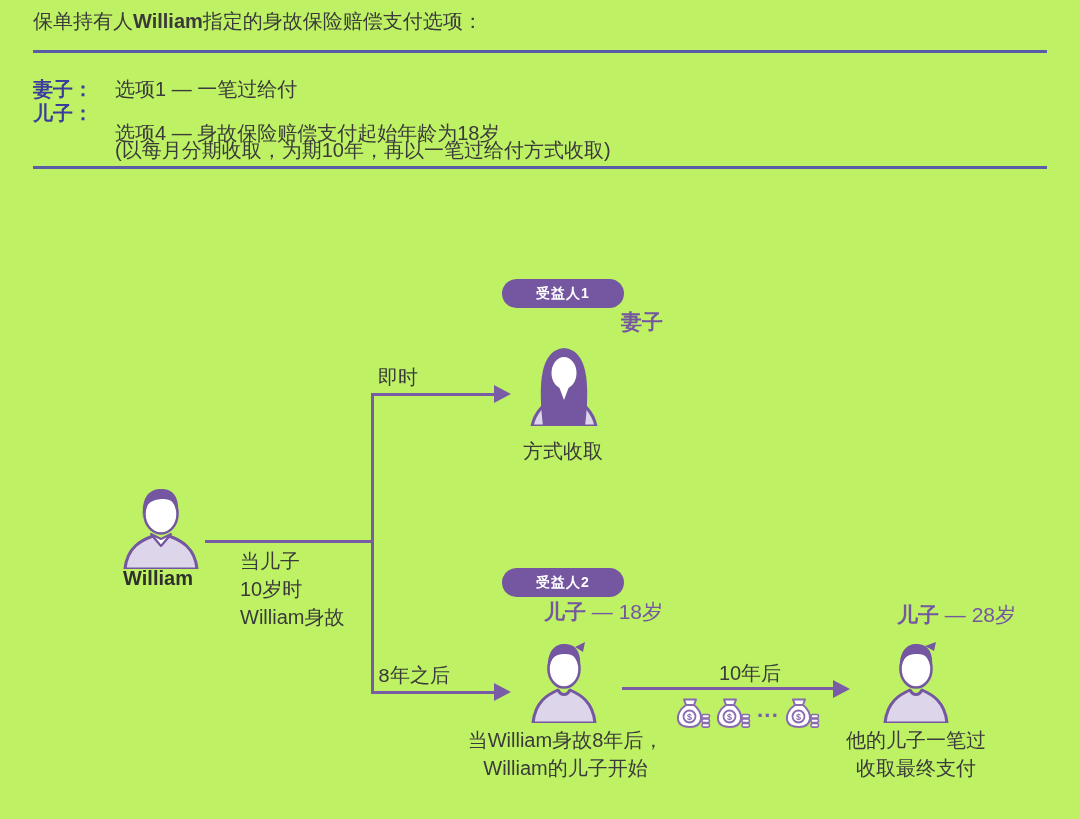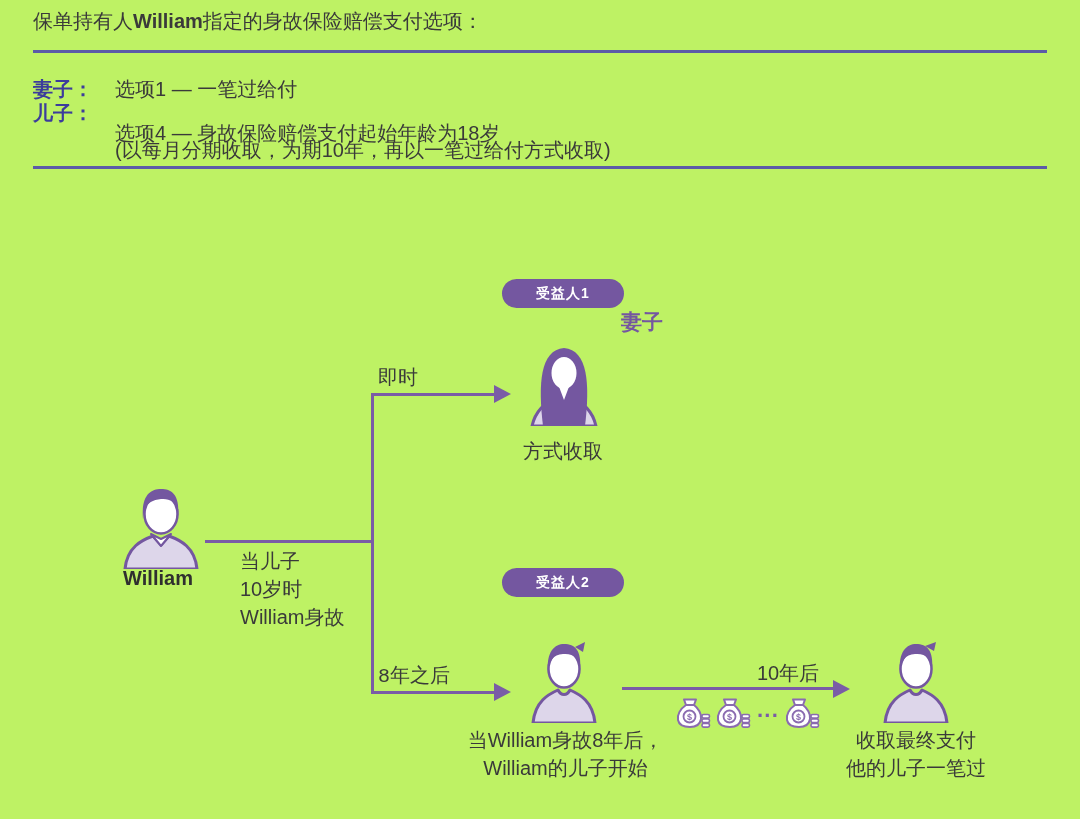--- a/index.html
+++ b/index.html
@@ -63,21 +63,21 @@
   <div class="pline" style="left:371px; top:393px; width:3px; height:301px;"></div>
   <div class="pline" style="left:371px; top:393px; width:125px; height:3px;"></div>
   <div class="arrowhead" style="left:494px; top:385px;"></div>
   <div class="pline" style="left:371px; top:691px; width:125px; height:3px;"></div>
   <div class="arrowhead" style="left:494px; top:683px;"></div>
   <div class="pline" style="left:622px; top:687px; width:212px; height:3px;"></div>
   <div class="arrowhead" style="left:833px; top:680px;"></div>
 
   <div class="branch-label" style="left:378px; top:364px;">即时</div>
   <div class="branch-label" style="left:378px; top:662px;font-family:Liberation Mono, monospace;">8年之后</div>
-  <div class="branch-label" style="left:733px; top:660px; width:110px; text-align:center;">10年后</div>
+  <div class="branch-label" style="left:695px; top:660px; width:110px; text-align:center;">10年后</div>
 
   <svg class="person" style="left:113px; top:483px;" width="96" height="86" viewBox="0 0 96 86">
     <path d="M12,86 C14,64 29,57 40,53 L48,62 L56,53 C67,57 82,64 84,86 Z" fill="#ddd6ea" stroke="#7457a0" stroke-width="3" stroke-linejoin="round"></path>
     <path d="M38,51 L48,63 L58,51 L48,56 Z" fill="#ffffff" stroke="#7457a0" stroke-width="2" stroke-linejoin="round"></path>
     <ellipse cx="48" cy="31" rx="16.5" ry="19.5" fill="#ffffff" stroke="#7457a0" stroke-width="2.5"></ellipse>
     <path d="M30,36 C28,13 37,6 48,6 C60,6 67,13 65,34 C65,20 58,15 48,16 C37,17 31,22 30,36 Z" fill="#7457a0"></path>
   </svg>
   <div class="actor-name" style="left:103px; top:567px; width:110px;">William</div>
 
   <div class="event-note" style="left:216px; top:547px;margin-left:24px;">
@@ -94,20 +94,23 @@
     <path d="M8,88 C12,70 24,63 34,59 L40,66 L46,59 C56,63 68,70 72,88 Z" fill="#ddd6ea" stroke="#7457a0" stroke-width="3" stroke-linejoin="round"></path>
     <path d="M19,88 C14,46 16,12 40,10 C64,12 66,46 61,88 Z" fill="#7457a0"></path>
     <ellipse cx="40" cy="35" rx="12.5" ry="16" fill="#ffffff"></ellipse>
     <path d="M34,46 L40,62 L46,46 Z" fill="#ffffff"></path>
   </svg>
   <div class="desc" style="left:463px; top:437px; width:200px;">
     <div>方式收取</div>
   </div>
 
   <div class="badge" style="left:502px; top:568px;">受益人2</div>
+  <div class="bene-name" style="left:463px; top:598px; width:200px;">
+    <span class="nm">儿子</span><span> — 18岁</span>
+  </div>
   <svg class="person" style="left:525px; top:639px;" width="78" height="84" viewBox="0 0 78 84">
     <path d="M8,84 C10,62 24,55 33,51 C36,57 42,57 45,51 C54,55 68,62 70,84 Z" fill="#ddd6ea" stroke="#7457a0" stroke-width="3" stroke-linejoin="round"></path>
     <ellipse cx="39" cy="30" rx="15.5" ry="18.5" fill="#ffffff" stroke="#7457a0" stroke-width="2.5"></ellipse>
     <path d="M23,34 C21,12 30,5 39,5 C50,5 57,11 55,32 C55,19 48,14 38,15 C28,16 24,21 23,34 Z" fill="#7457a0"></path>
     <path d="M50,8 L60,3 L58,13 Z" fill="#7457a0"></path>
   </svg>
   <div class="desc" style="left:438px; top:726px; width:255px;">
     <div>当William身故8年后，</div>
     <div>William的儿子开始</div>
   </div>
@@ -131,24 +134,27 @@
       </svg>
     <svg width="35" height="33" viewBox="0 0 35 33">
         <use href="#moneybag"></use>
       </svg>
     <span class="dots">···</span>
     <svg width="35" height="33" viewBox="0 0 35 33">
         <use href="#moneybag"></use>
       </svg>
   </div>
 
+  <div class="bene-name" style="left:816px; top:601px; width:200px;">
+    <span class="nm">儿子</span><span> — 28岁</span>
+  </div>
   <svg class="person" style="left:877px; top:639px;" width="78" height="84" viewBox="0 0 78 84">
     <path d="M8,84 C10,62 24,55 33,51 C36,57 42,57 45,51 C54,55 68,62 70,84 Z" fill="#ddd6ea" stroke="#7457a0" stroke-width="3" stroke-linejoin="round"></path>
     <ellipse cx="39" cy="30" rx="15.5" ry="18.5" fill="#ffffff" stroke="#7457a0" stroke-width="2.5"></ellipse>
     <path d="M23,34 C21,12 30,5 39,5 C50,5 57,11 55,32 C55,19 48,14 38,15 C28,16 24,21 23,34 Z" fill="#7457a0"></path>
     <path d="M48,7 L59,3 L57,12 Z" fill="#7457a0"></path>
   </svg>
   <div class="desc" style="left:816px; top:726px; width:200px;">
+    <div>他的儿子一笔过</div>
     <div>收取最终支付</div>
-    <div>他的儿子一笔过</div>
   </div>
 
 </div>
 
 </body></html>

